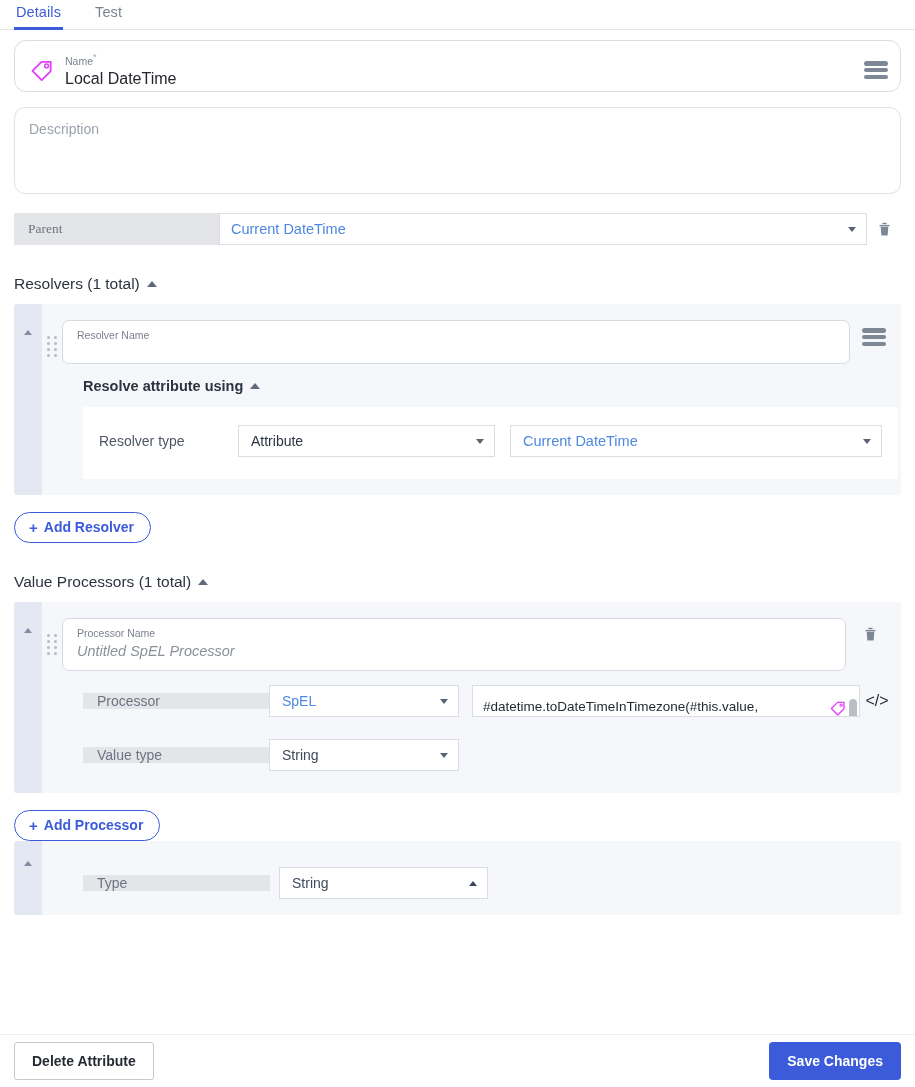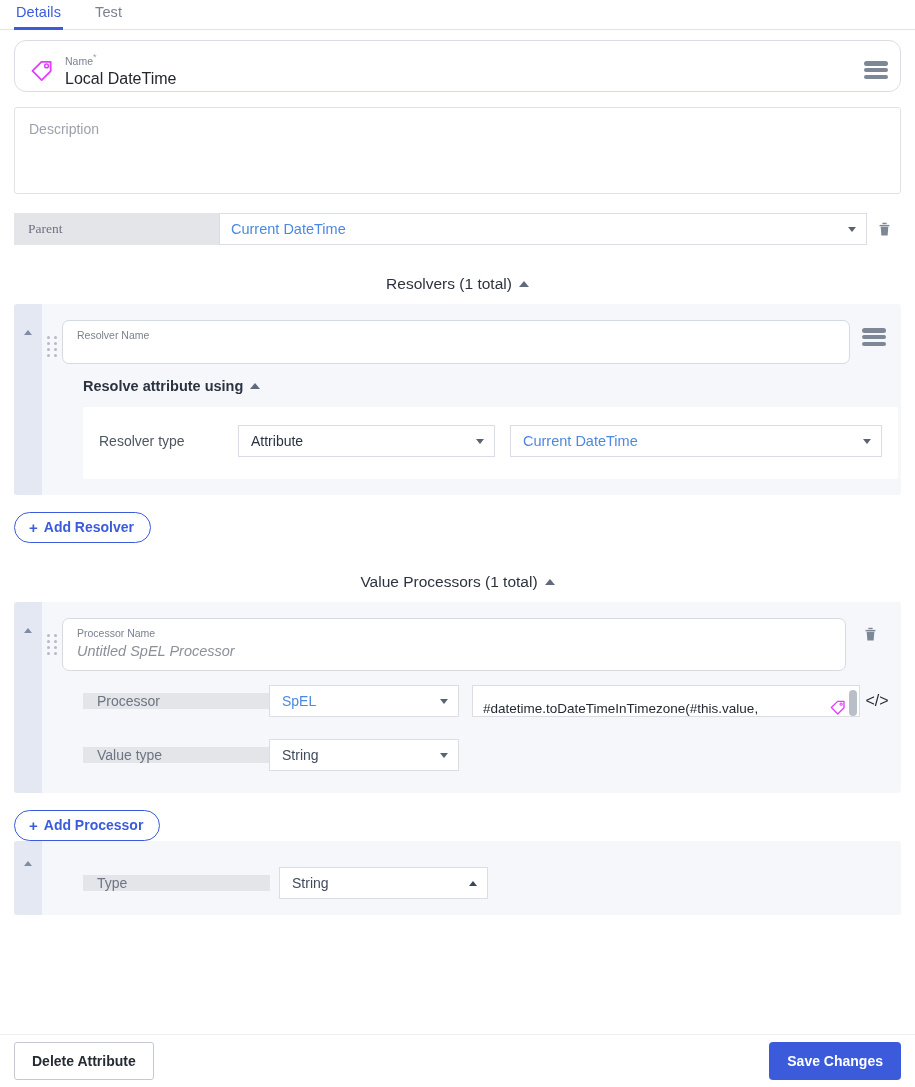--- a/index.html
+++ b/index.html
@@ -67,21 +67,21 @@
   .req-star { color: #9aa0ab; font-size: 9px; vertical-align: super; }
   .name-value { font-size: 16px; color: #23262c; line-height: 20px; margin-top: 1px; }
   .hamburger { width: 24px; height: 18px; display: flex; flex-direction: column; justify-content: space-between; cursor: pointer; }
   .hamburger span { display: block; height: 4.5px; background: #7e8796; border-radius: 2.5px; }
 
   
   .desc-box {
     margin-top: 15px;
     height: 87px;
     border: 1px solid #dfe2e7;
-    border-radius: 3px;
+    border-radius: 11px;
     background: #fff;
     padding: 13px 14px;
     font-size: 14px;
     color: #9aa0ab;
     resize: none;
     width: 100%;
     font-family: "Liberation Sans", sans-serif;
     outline: none;
   }
   .desc-box::placeholder { color: #9ca2ad; }
@@ -135,21 +135,20 @@
     cursor: pointer;
   }
 
   
   .sect-head {
     display: flex;
     align-items: center;
     gap: 7px;
     margin-top: 30px;
     margin-bottom: 11px;
-    justify-content: center;
   }
   .sect-title { font-size: 15.5px; color: #2c3340; }
   .sect-caret {
     width: 0; height: 0;
     border-left: 5px solid transparent;
     border-right: 5px solid transparent;
     border-bottom: 6px solid #5f6b7c;
     cursor: pointer;
   }
 
@@ -242,22 +241,22 @@
     padding: 0 10px 0 12px;
     cursor: pointer;
   }
   .mini-select .sel-value { font-size: 14px; }
 
   
   .expr {
     border: 1px solid #dadde3;
     background: #fff;
     height: 32px;
-    display: flex; align-items: flex-end;
-    padding: 0 0 0 10px;
+    display: flex; align-items: flex-start;
+    padding: 13px 0 0 10px;
     position: relative;
     overflow: hidden;
   }
   .expr-text {
     font-size: 13.5px; color: #242a33;
     white-space: nowrap; overflow: hidden;
     flex: 1;
   }
   .expr-tag { width: 18px; height: 18px; flex: 0 0 18px; margin-right: 2px; }
   .expr-scroll {

